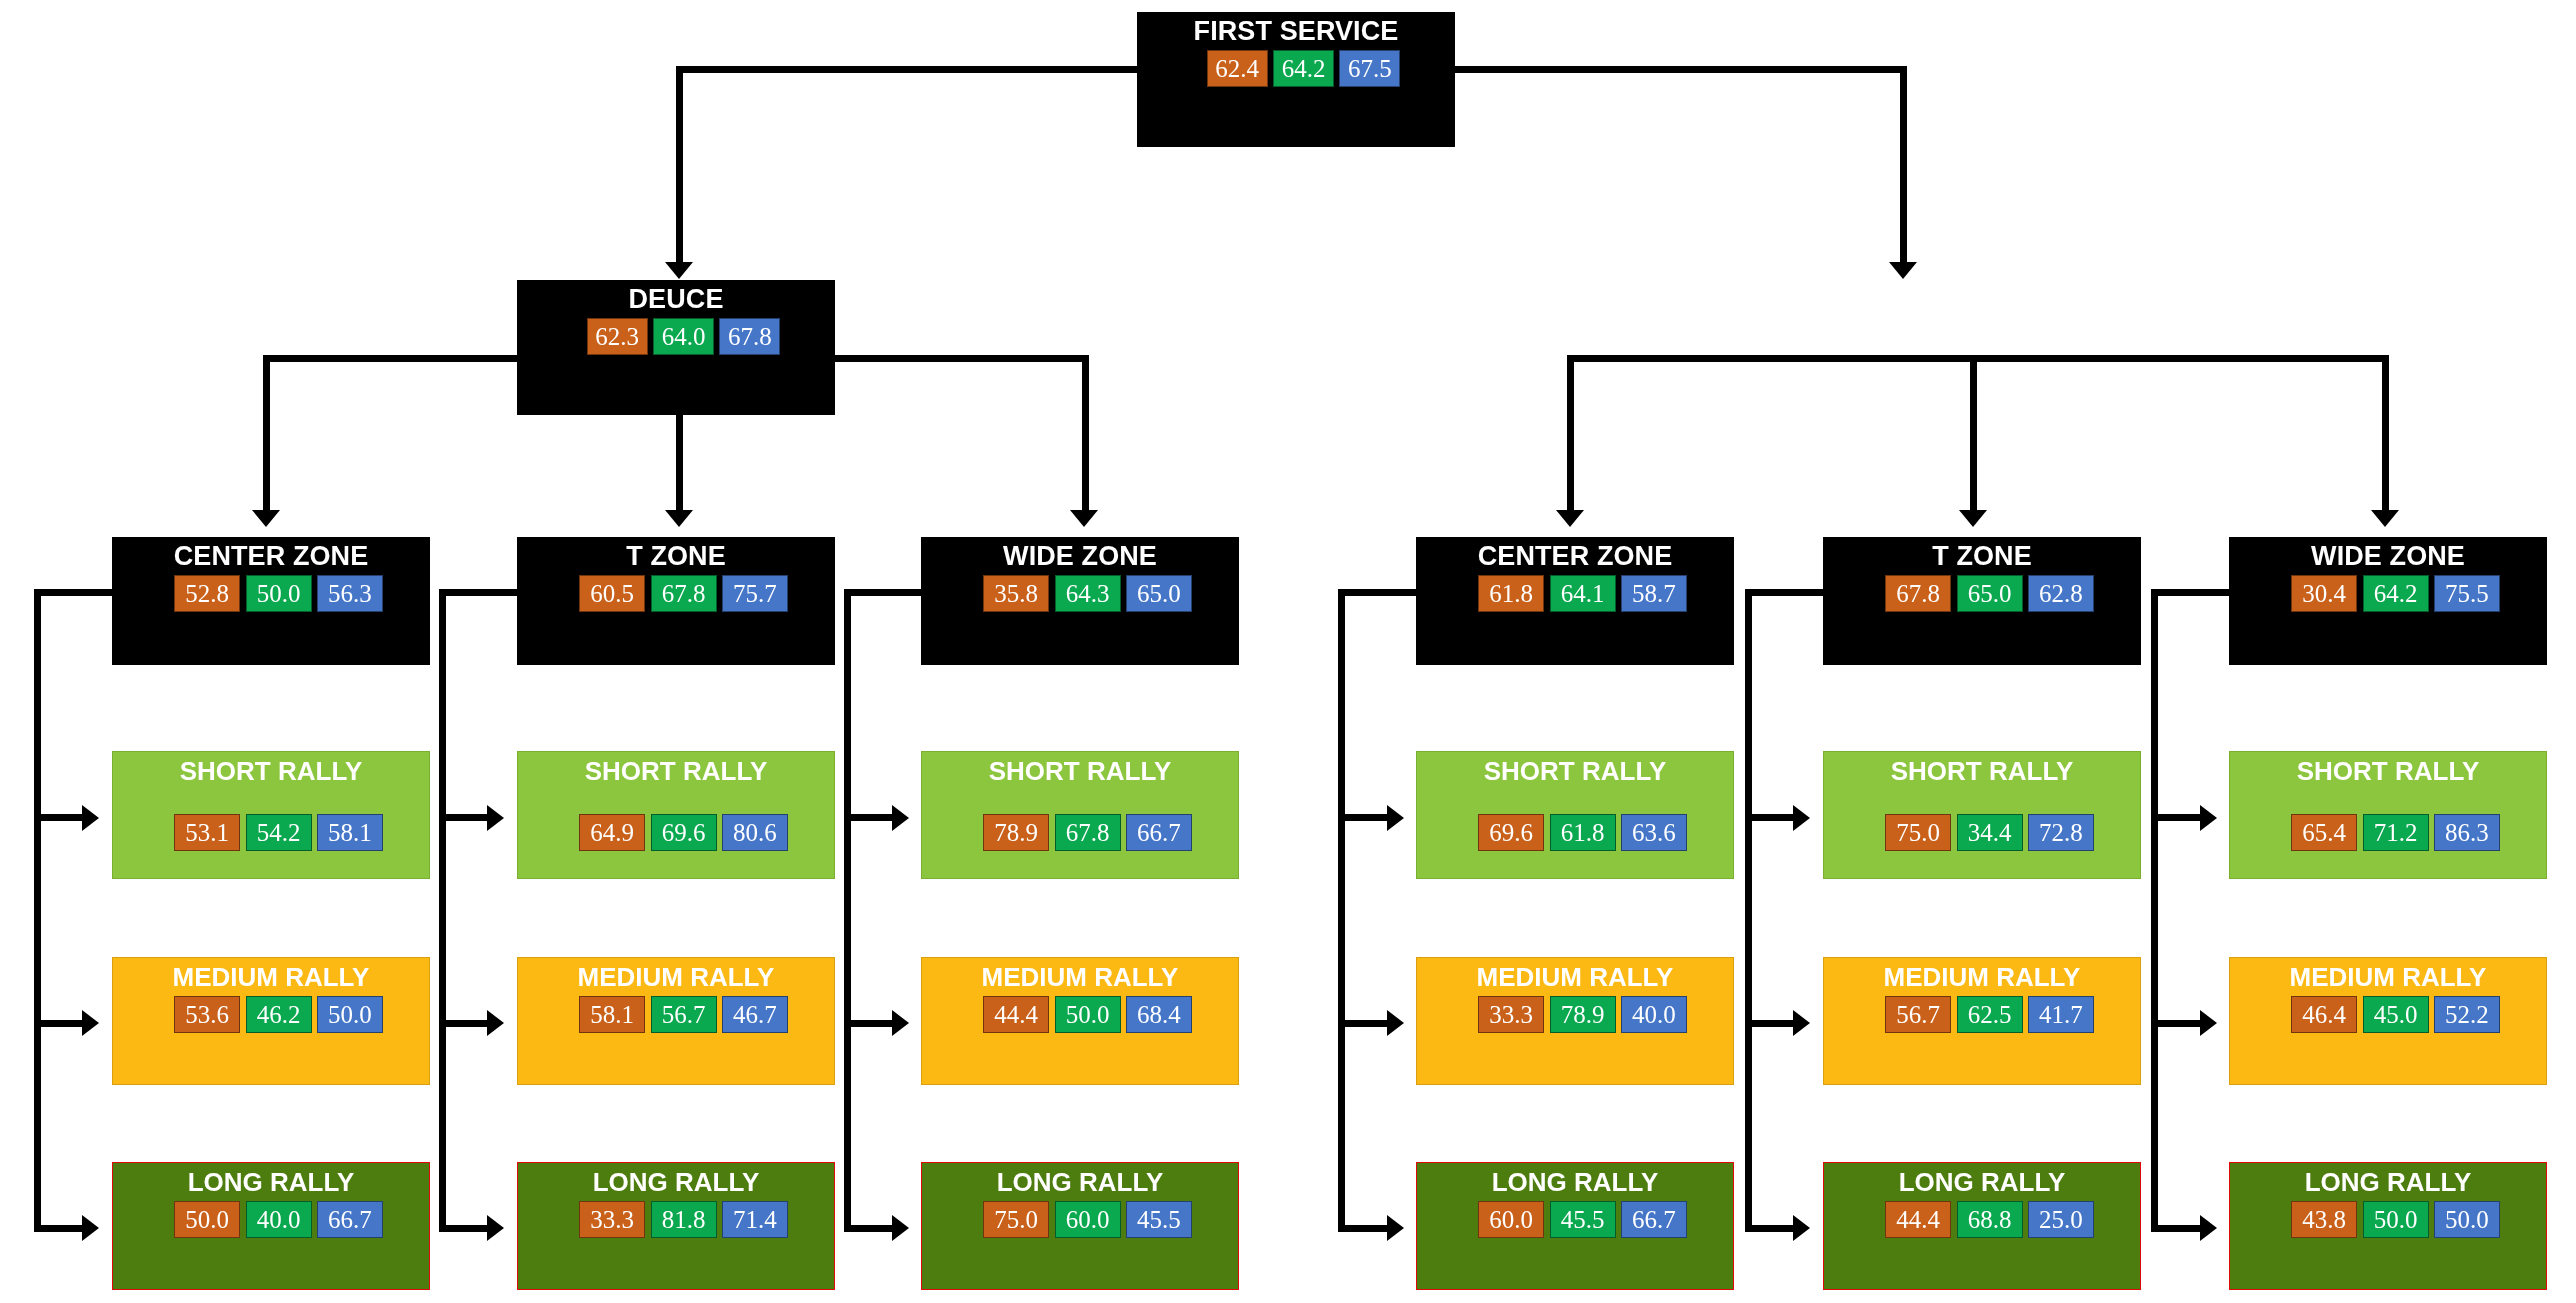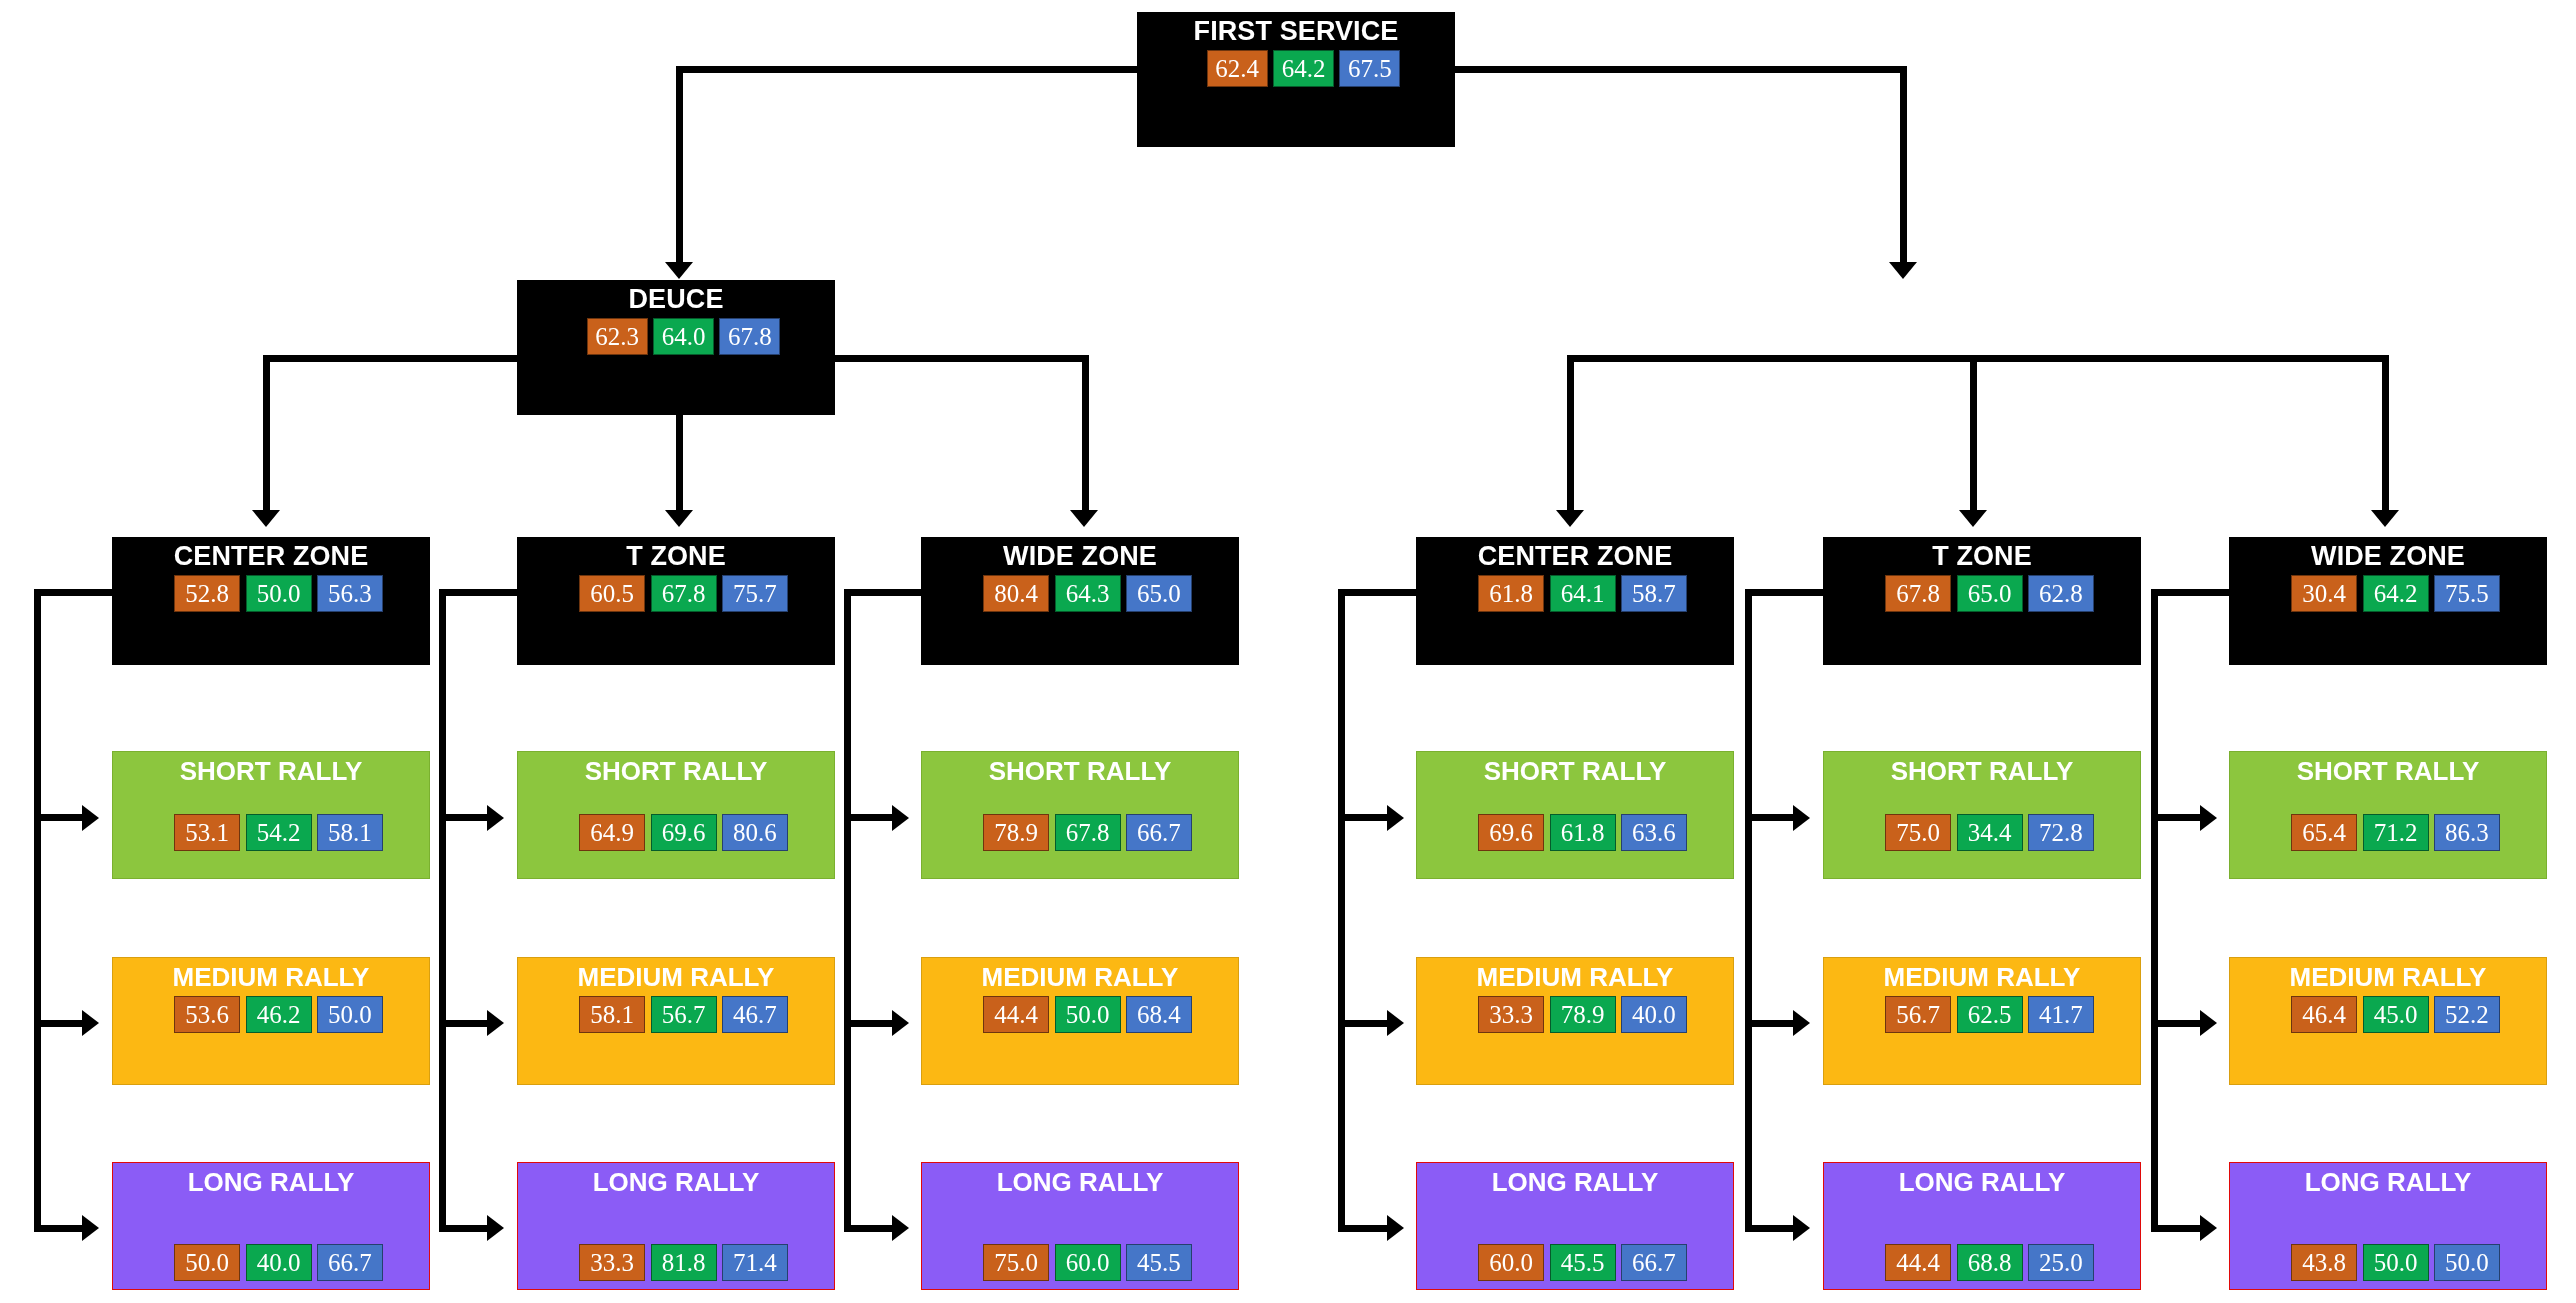--- a/index.html
+++ b/index.html
@@ -45,21 +45,21 @@
     white-space: nowrap;
     text-align: center;
   }
   .rally-node {
     display: flex; flex-direction: column;
     align-items: center; justify-content: flex-start;
     padding: 5.9px 7px 8.2px 7px;
   }
   .rally-node.short  { background: #8cc63e; border: 1.8px solid #7ab02f; gap: 24px; }
   .rally-node.medium { background: #fcb813; border: 1.8px solid #d99f0f; }
-  .rally-node.long   { background: #8b5cf6; border: 1.8px solid #e00909; justify-content: space-between; }
+  .rally-node.long   { background: #4d7c0f; border: 1.8px solid #e00909; }
   .rally-title {
     color: #ffffff; font-weight: bold;
     white-space: nowrap; line-height: 1.04;
     text-align: center;
   }
 
   
   .chips { display: flex; gap: 5.3px; margin-top: 4.7px; }
   .chip {
     color: #ffffff;
@@ -201,21 +201,21 @@
     <div class="chips">
       <div class="chip m0">60.5</div>
       <div class="chip m1">67.8</div>
       <div class="chip m2">75.7</div>
     </div>
   </div>
 
   <div class="node hdr-node lvl3" style="left:921px; top:537px; width:318px; height:128px;">
     <div class="hdr-title">WIDE ZONE</div>
     <div class="chips">
-      <div class="chip m0">80.4</div>
+      <div class="chip m0">35.8</div>
       <div class="chip m1">64.3</div>
       <div class="chip m2">65.0</div>
     </div>
   </div>
 
   <div class="node hdr-node lvl3" style="left:1416px; top:537px; width:318px; height:128px;">
     <div class="hdr-title">CENTER ZONE</div>
     <div class="chips">
       <div class="chip m0">61.8</div>
       <div class="chip m1">64.1</div>

